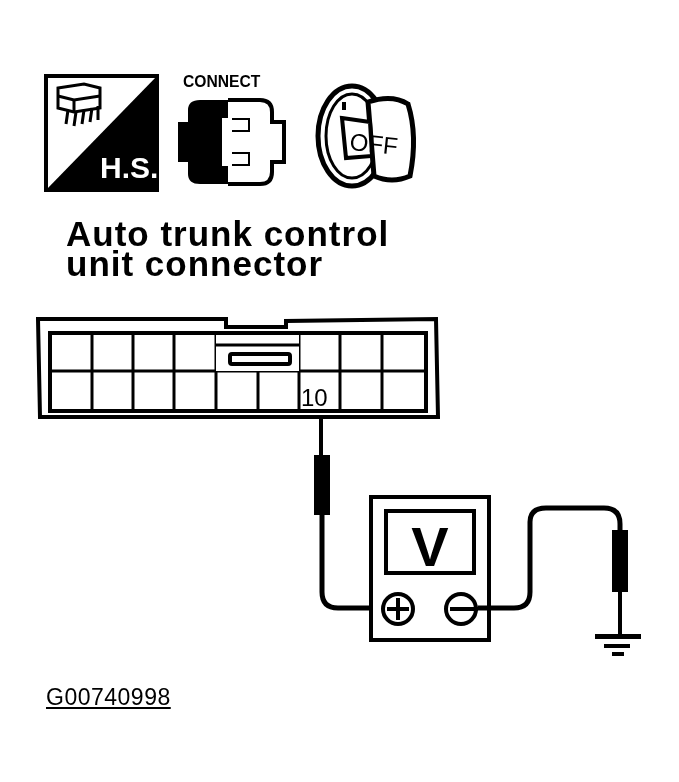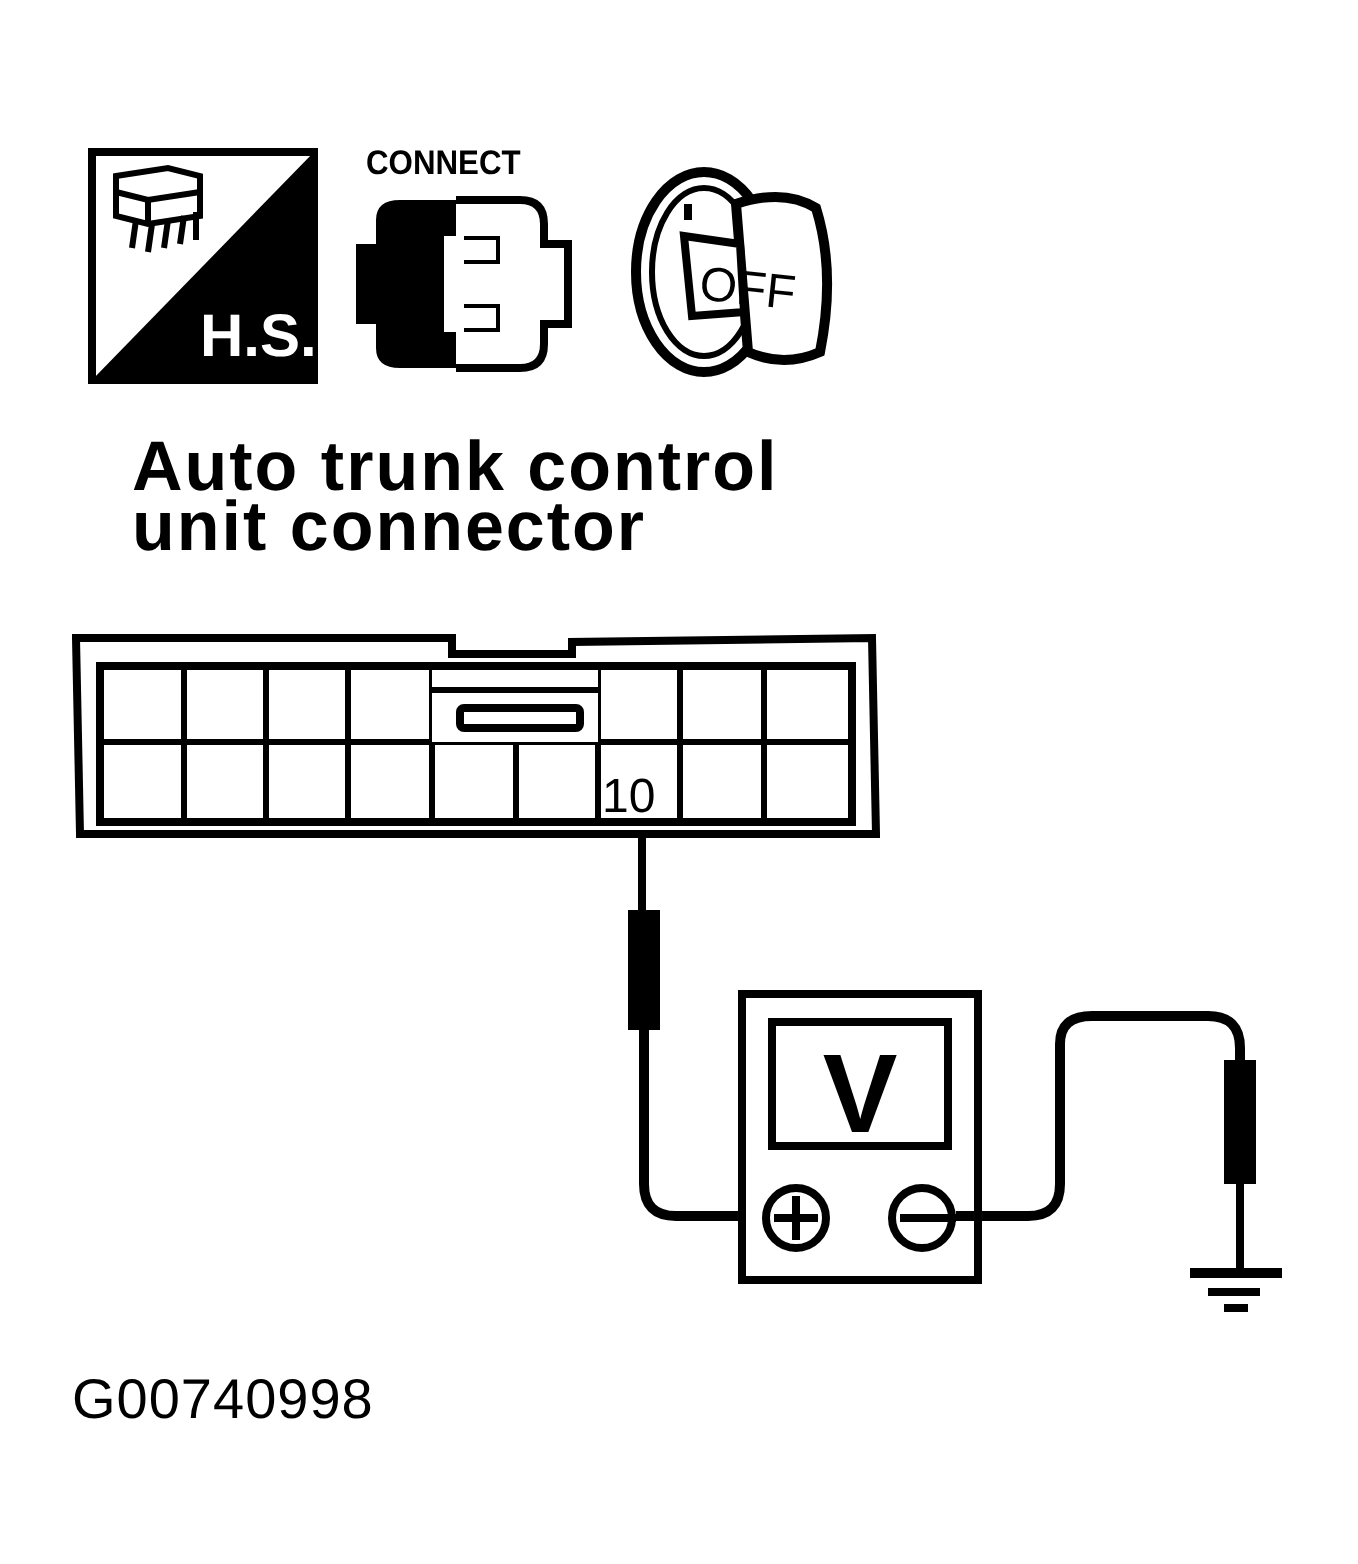--- a/index.html
+++ b/index.html
@@ -21,25 +21,26 @@
       left: 66px;
       font-size: 35px;
       font-weight: bold;
       letter-spacing: 1px;
       line-height: 1;
       white-space: nowrap;
       text-align: center;
     }
     .figure-id {
       position: absolute;
-      left: 36px;
+      left: 46px;
       top: 686px;
-      font-size: 28px;
+      font-size: 23px;
       line-height: 1;
       letter-spacing: 0.5px;
+      text-decoration: underline;
     }
     .connect-label {
       position: absolute;
       left: 183px;
       top: 73px;
       font-size: 17px;
       font-weight: bold;
       letter-spacing: 0;
       line-height: 1;
       transform: scaleX(0.92);

